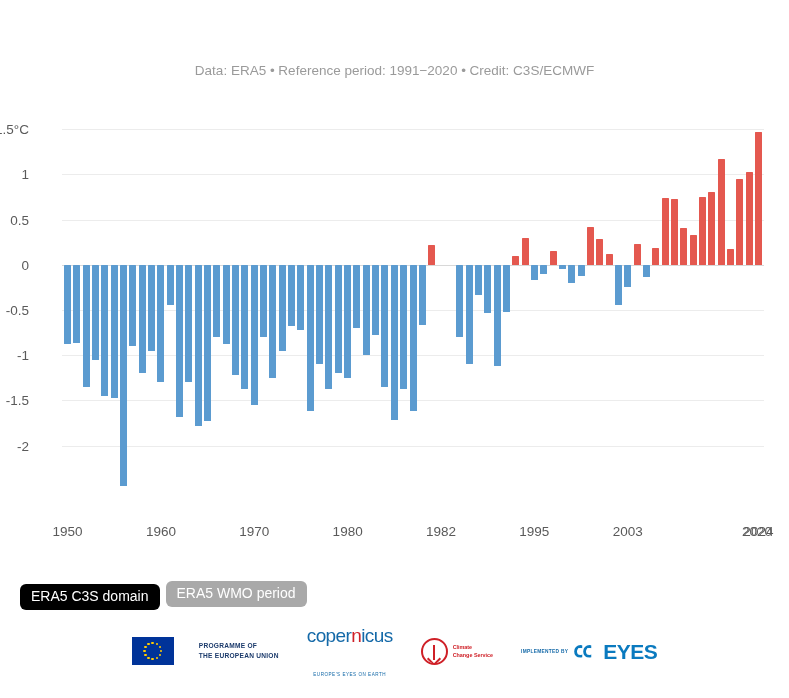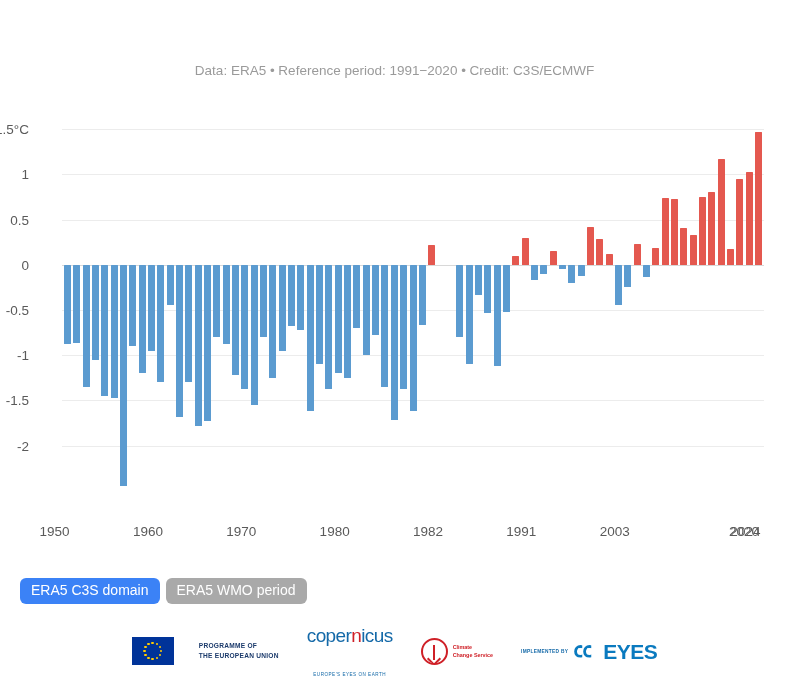--- a/index.html
+++ b/index.html
@@ -58,21 +58,21 @@
 
   .bar {
     position: absolute;
     width: 7px;
     border-radius: 0.5px;
   }
 
   
   #xaxis {
     position: absolute;
-    left: 49px; top: 524px; width: 702px; height: 24px;
+    left: 62px; top: 524px; width: 702px; height: 24px;
   }
   .xtick {
     position: absolute;
     top: 0;
     font-size: 13.5px;
     color: #5a5a5a;
     transform: translateX(-50%);
     white-space: nowrap;
   }
 
@@ -84,21 +84,21 @@
   }
   .pill {
     border-radius: 6px;
     padding: 5px 11px 6px 11px;
     font-size: 14px;
     color: #ffffff;
     line-height: 1.1;
     white-space: nowrap;
     cursor: pointer;
   }
-  .pill.active { background: #3b82f6; }
+  .pill.active { background: #000000; margin-top: 6px; }
   .pill.inactive { background: #a9a9a9; }
 
   
   #footer {
     position: absolute;
     left: 0; top: 628px; width: 789px; height: 46px;
     display: flex; justify-content: center; align-items: center; gap: 28px;
   }
   .logo { display: flex; align-items: center; gap: 25px; }
 
@@ -263,21 +263,21 @@
       <div class="ytick" style="top: 235.238px;">-1</div>
       <div class="ytick" style="top: 280.476px;">-1.5</div>
       <div class="ytick" style="top: 325.714px;">-2</div>
     </div>
   <div id="xaxis">
       <div class="xtick" style="left: 5.60106px;">1950</div>
       <div class="xtick" style="left: 98.9521px;">1960</div>
       <div class="xtick" style="left: 192.303px;">1970</div>
       <div class="xtick" style="left: 285.654px;">1980</div>
       <div class="xtick" style="left: 379.005px;">1982</div>
-      <div class="xtick" style="left: 472.356px;">1991</div>
+      <div class="xtick" style="left: 472.356px;">1995</div>
       <div class="xtick" style="left: 565.707px;">2003</div>
       <div class="xtick" style="left: 659.059px; margin-left: 36px;">2020</div>
       <div class="xtick" style="left: 696.399px;">2024</div>
     </div>
 
   <div id="legend">
       <div class="pill active">ERA5 C3S domain</div>
       <div class="pill inactive">ERA5 WMO period</div>
     </div>
 

